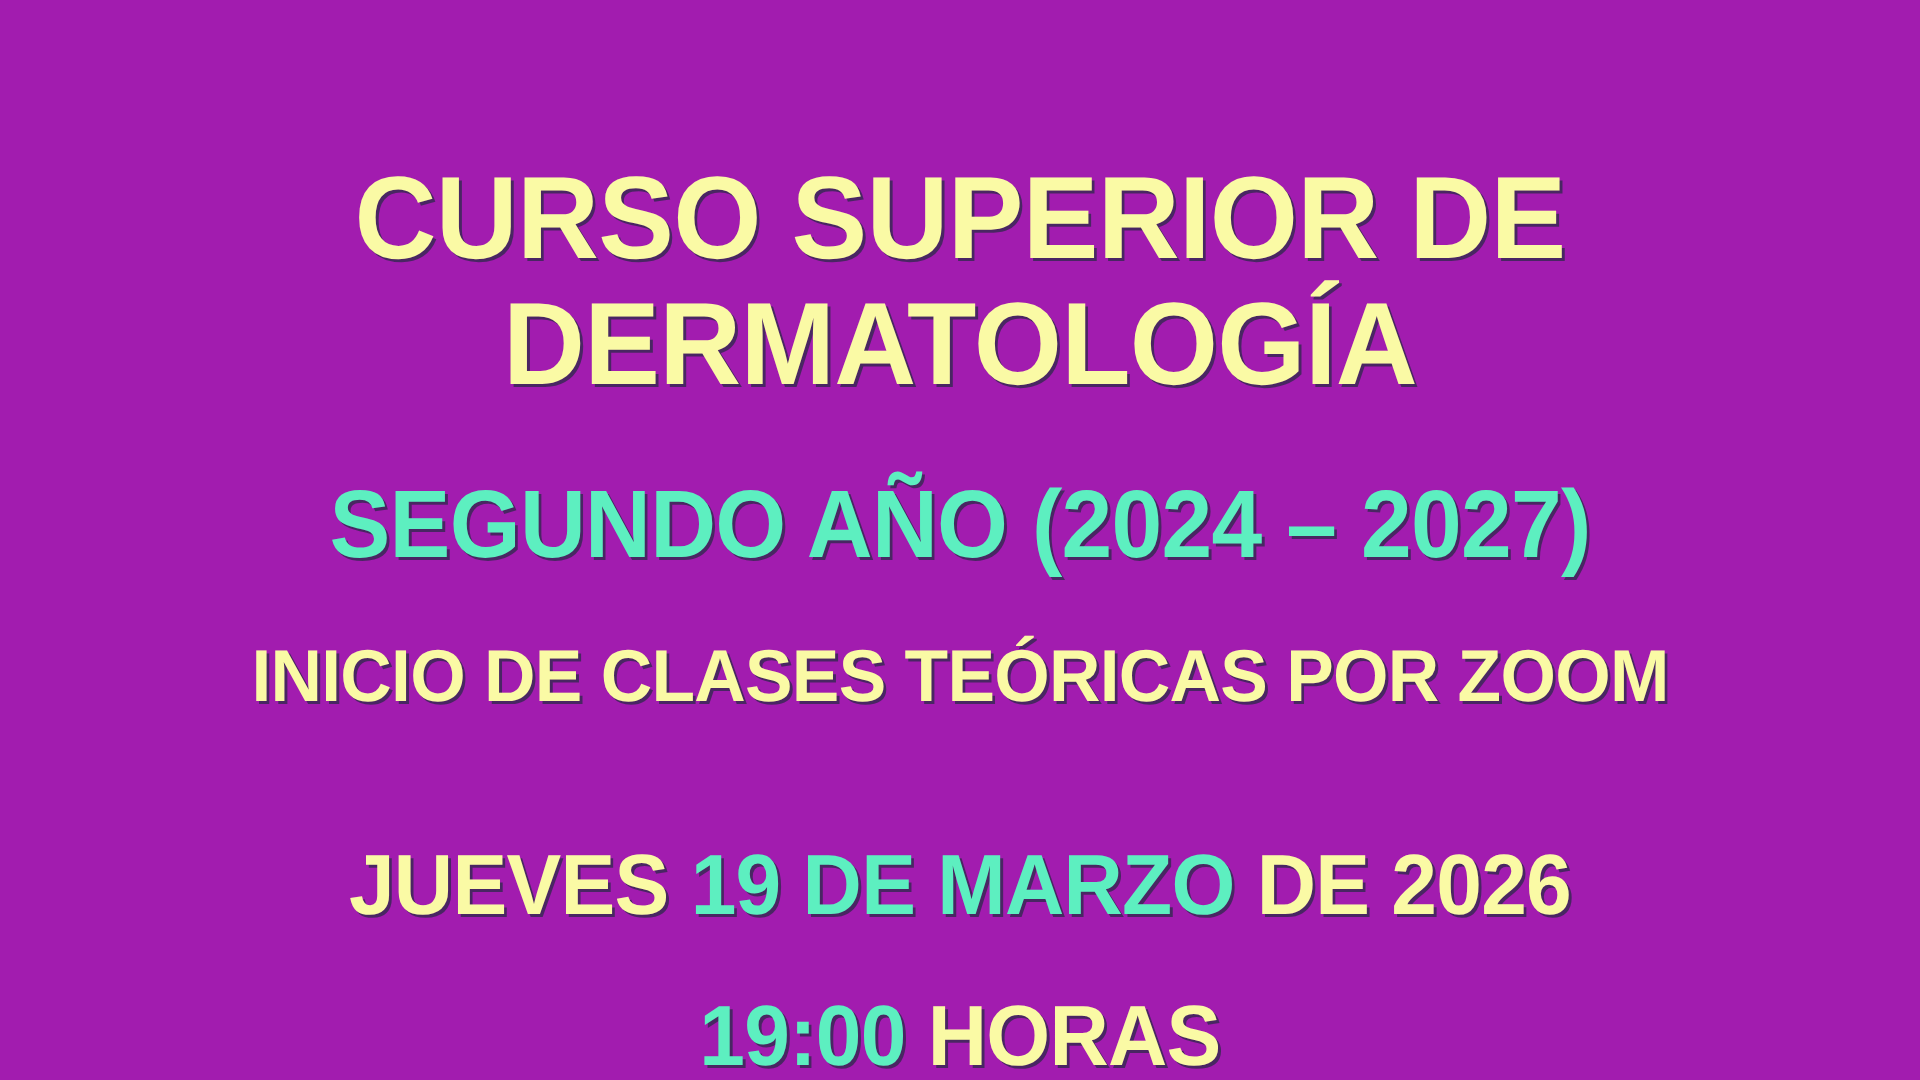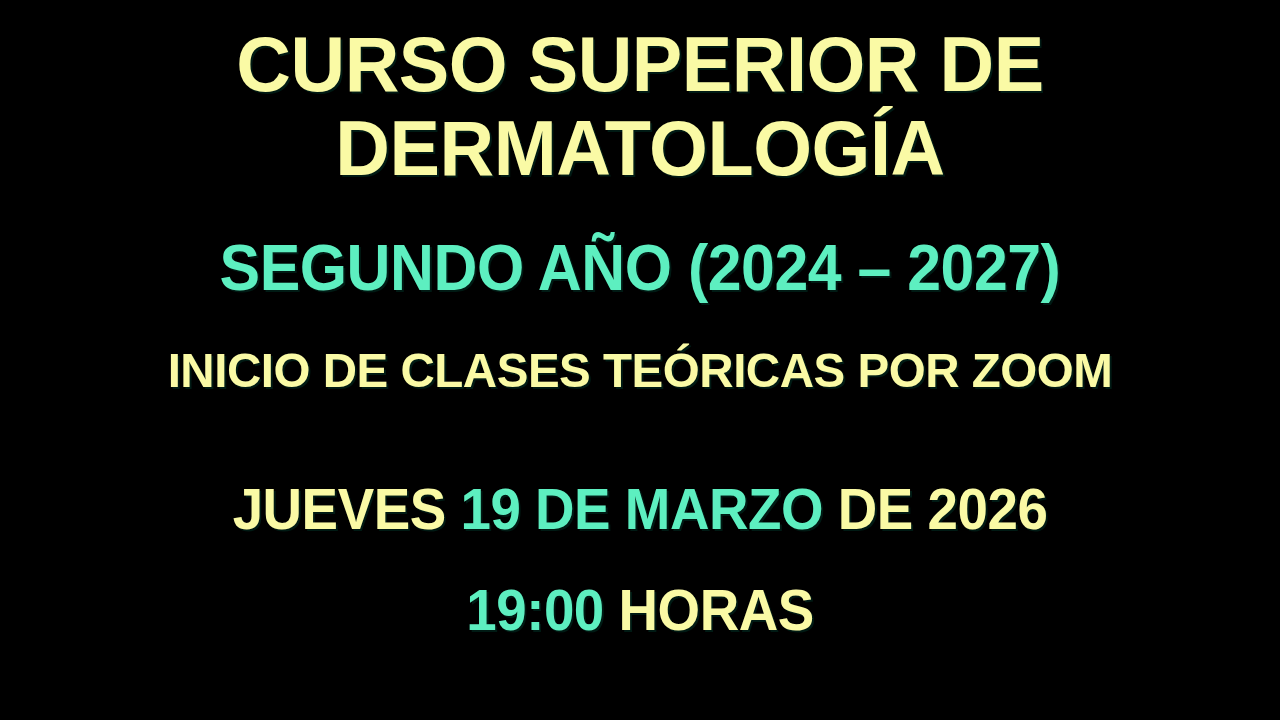--- a/index.html
+++ b/index.html
@@ -11,26 +11,26 @@
     height: 720px;
     overflow: hidden;
     background: #026450;
     font-family: "Liberation Sans", "DejaVu Sans", sans-serif;
   }
 
   #slide {
     position: relative;
     width: 1280px;
     height: 720px;
-    background: #000000;
+    background: #a21caf;
     box-sizing: border-box;
     display: flex;
     flex-direction: column;
     align-items: center;
-    justify-content: flex-start;
+    justify-content: flex-end;
     padding: 0;
   }
 
   .line {
     width: 100%;
     text-align: center;
     font-weight: bold;
     letter-spacing: -0.5px;
     line-height: 1.0;
     white-space: nowrap;

